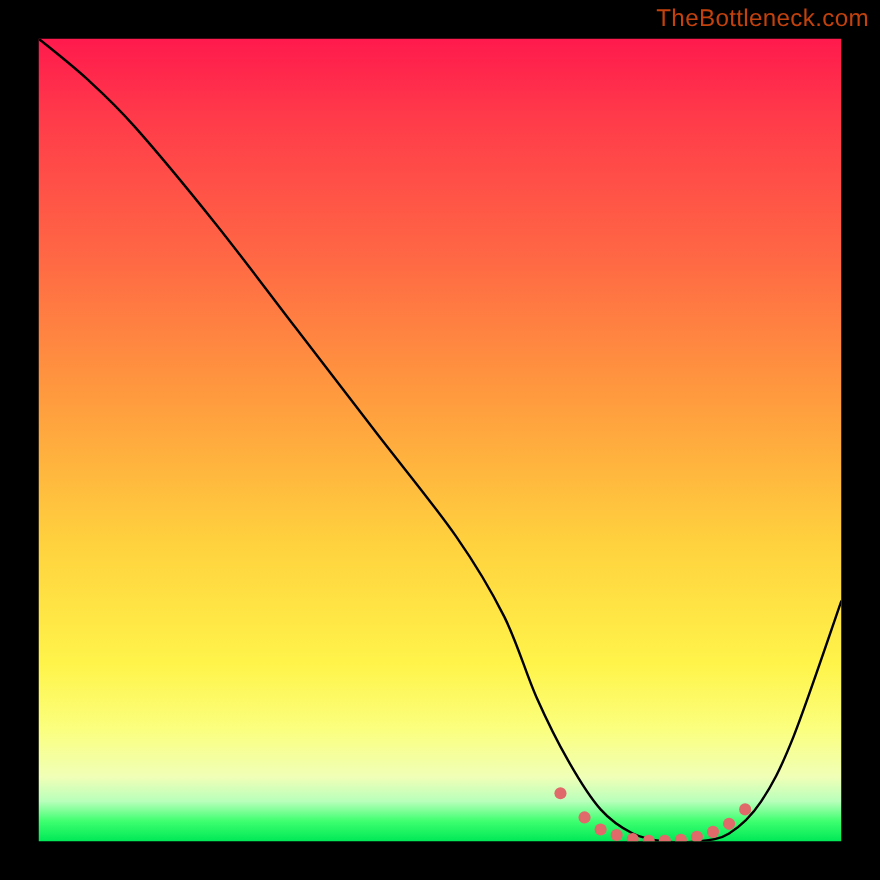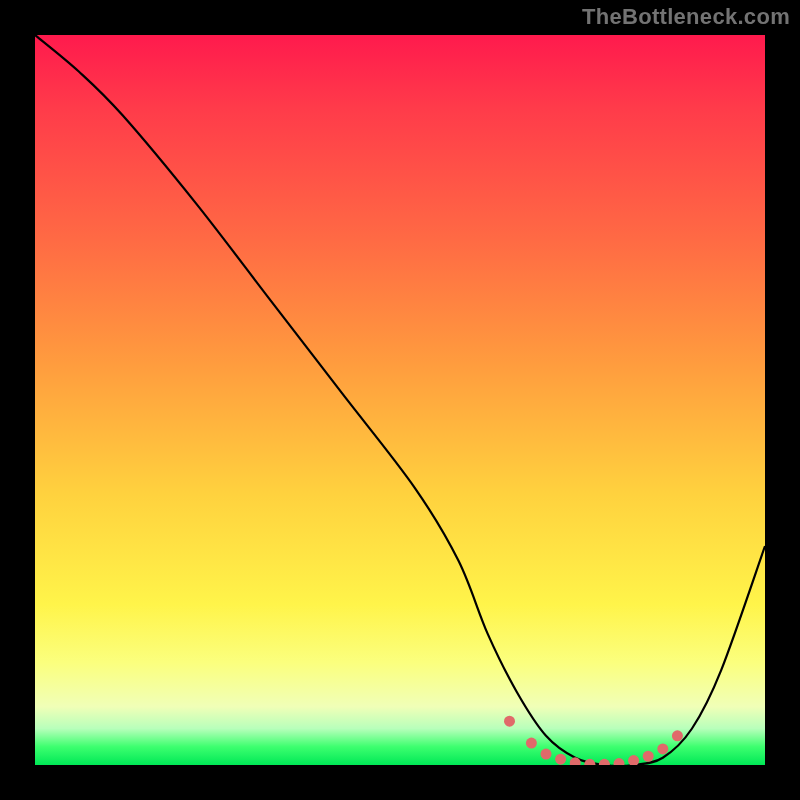--- a/index.html
+++ b/index.html
@@ -56,23 +56,23 @@
     stroke-width: 2.2;
   }
   .dot {
     fill: #e06a6a;
     stroke: none;
   }
   .watermark {
     position: absolute;
     top: 4px;
     right: 10px;
-    color: #737373;
+    color: #c2410c;
     font-size: 22px;
-    font-weight: 700;
+    font-weight: 400;
     letter-spacing: 0.3px;
   }
 </style>
 </head>
 <body>
 
 <div class="stage">
 
   <div class="watermark">TheBottleneck.com</div>
 

